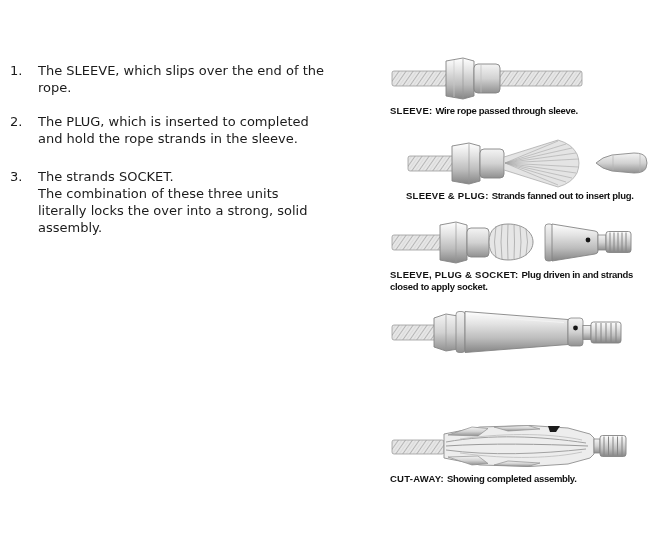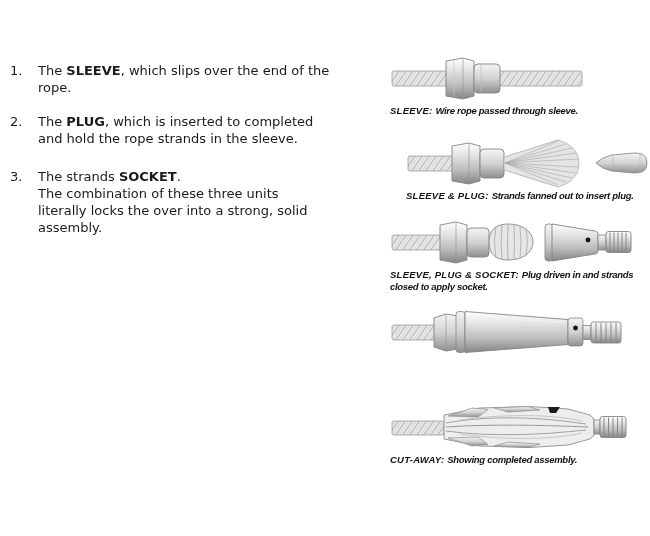--- a/index.html
+++ b/index.html
@@ -4,28 +4,28 @@
 <style>
   html,body{margin:0;padding:0;background:#fff;}
   .page{position:relative;width:650px;height:536px;background:#ffffff;overflow:hidden;
         font-family:"DejaVu Sans",sans-serif;color:#1b1b1b;}
   
   .instructions{position:absolute;left:10px;top:62px;width:330px;}
   .item{display:flex;margin-bottom:17px;}
   .item.i2{margin-bottom:21px;}
   .num{width:28px;flex:0 0 28px;font-size:13px;line-height:17px;}
   .txt{width:292px;font-size:13px;line-height:17px;}
-  .txt b{font-weight:700;}
+  .txt b{font-weight:400;}
   
   .figcol{position:absolute;left:390px;top:0;width:260px;}
   figure{position:absolute;left:0;margin:0;width:260px;}
-  .f1{top:52px;} .f2{top:137px;margin-left:16px;} .f3{top:216px;} .f4{top:306px;} .f5{top:401px;}
+  .f1{top:52px;} .f2{top:137px;margin-left:16px;} .f3{top:216px;} .f4{top:306px;} .f5{top:420px;}
   .illus{display:block;}
   .cap{margin-top:1px;font-family:"Liberation Sans",sans-serif;font-size:9.5px;
-       line-height:11.5px;color:#111;width:260px;font-weight:700;font-style:italic;}
+       line-height:11.5px;color:#111;width:260px;font-weight:700;}
   .cl{letter-spacing:0.25px;margin-right:3px;}
   .cd{letter-spacing:-0.3px;}
 </style>
 </head>
 <body>
 
 <div class="page">
 
   <svg width="0" height="0" style="position:absolute" aria-hidden="true">
     <defs>

